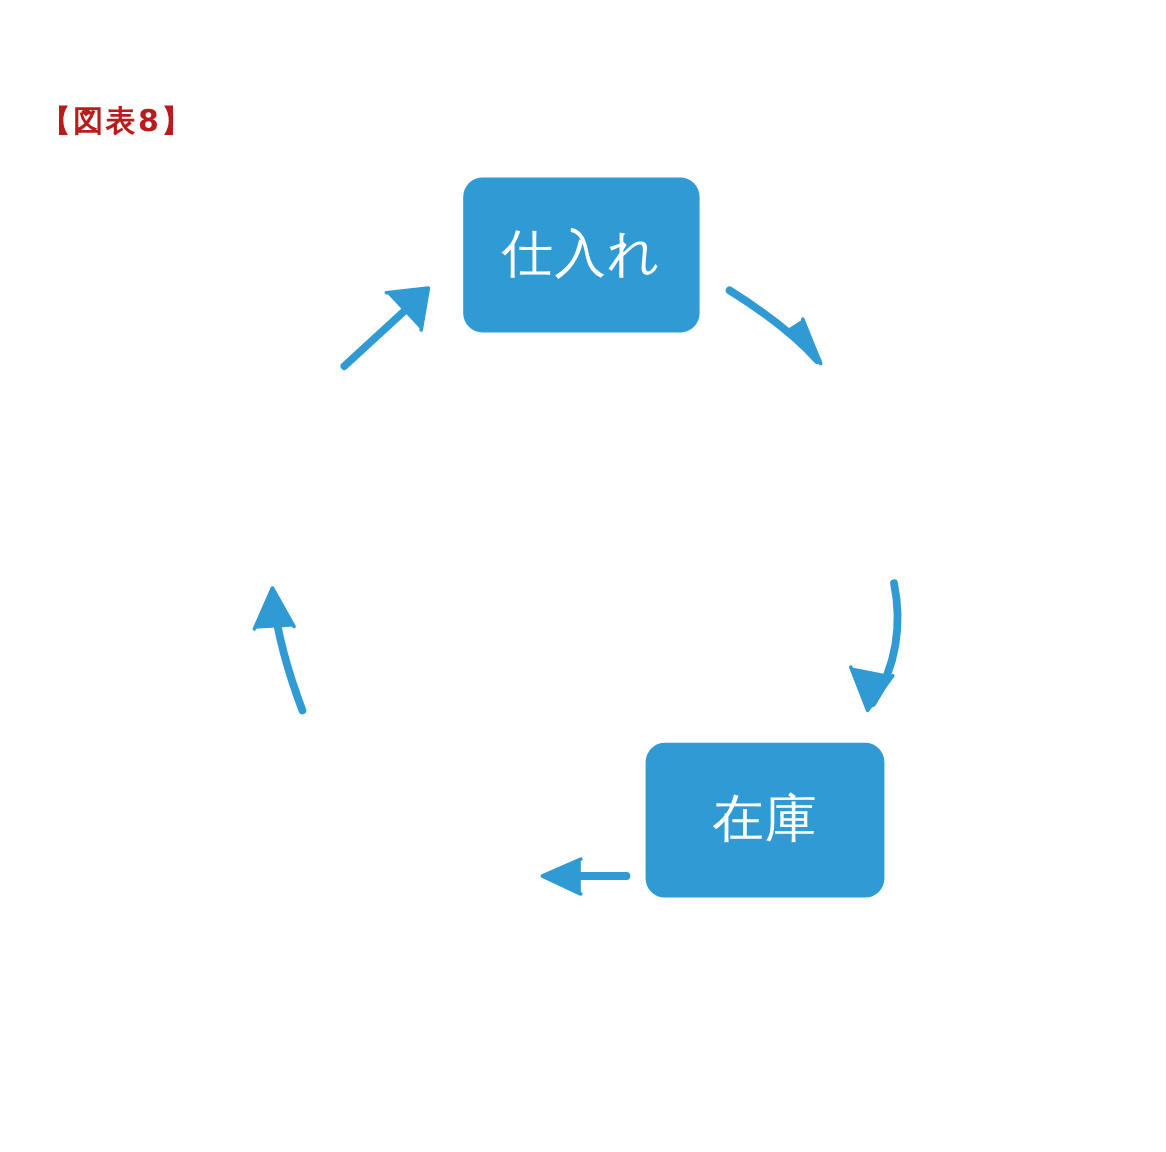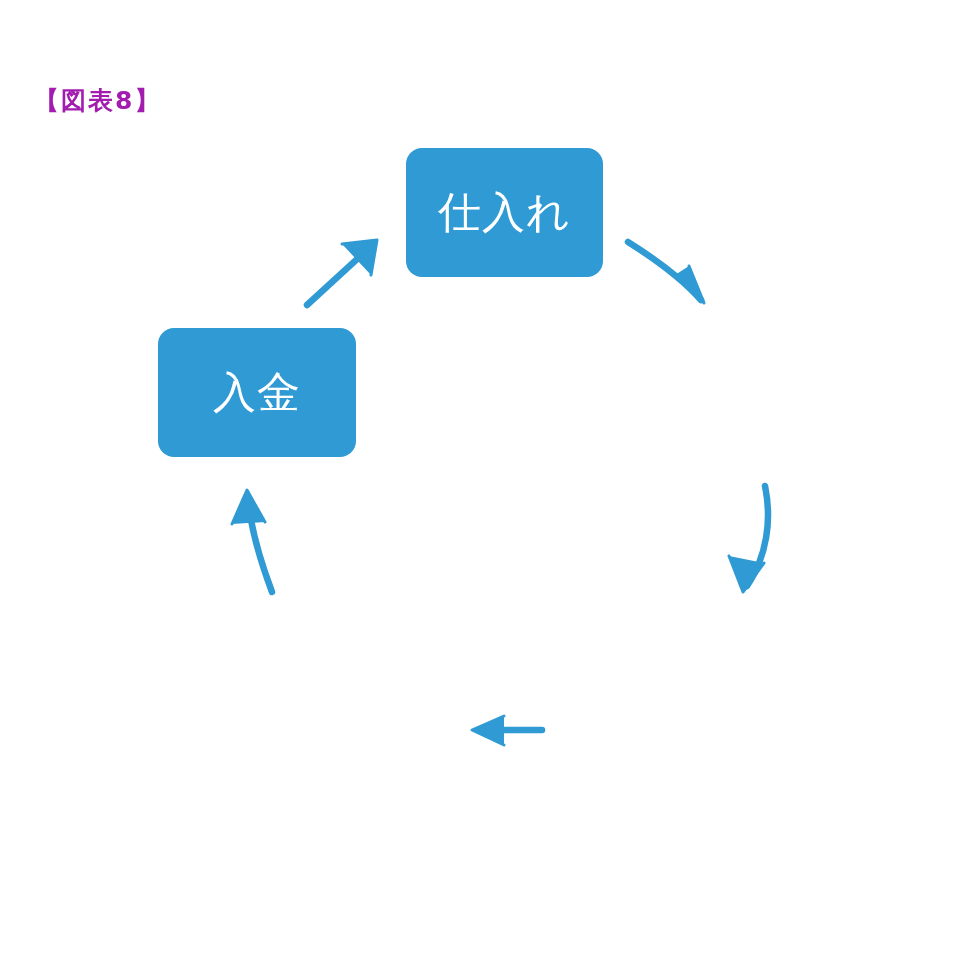--- a/index.html
+++ b/index.html
@@ -25,32 +25,31 @@
 
   
   .figure-title {
     position: absolute;
     left: 34px;
     top: 88px;
     font-family: "DejaVu Sans", "Liberation Sans", sans-serif;
     font-size: 25px;
     font-weight: 700;
     letter-spacing: 2px;
-    color: #a21caf;
+    color: #b91c1c;
     white-space: nowrap;
     line-height: 1;
   }
 
   
   .cycle-canvas {
     position: absolute;
     inset: 0;
     width: 844px;
     height: 960px;
-    margin-left: 20px;
   }
   .arrow-layer {
     position: absolute;
     inset: 0;
     width: 972px;
     height: 960px;
     pointer-events: none;
   }
 
   
@@ -115,20 +114,20 @@
         <path d="M 287 305 L 347 250" fill="none" stroke="#2f9ad3" stroke-width="6.5" stroke-linecap="round"></path>
         <path d="M 322 244 L 357 240 L 351 275" fill="#2f9ad3" stroke="#2f9ad3" stroke-width="3" stroke-linejoin="round" stroke-linecap="round"></path>
       </g>
     </svg>
 
     <div class="node node-purchase">
       <span class="node-label">仕入れ</span>
     </div>
 
 
+    <div class="node node-inventory">
+      <span class="node-label">在庫</span>
+    </div>
 
 
-    <div class="node node-receipt">
-      <span class="node-label">入金</span>
-    </div>
 
   </div>
 </div>
 
 </body></html>

